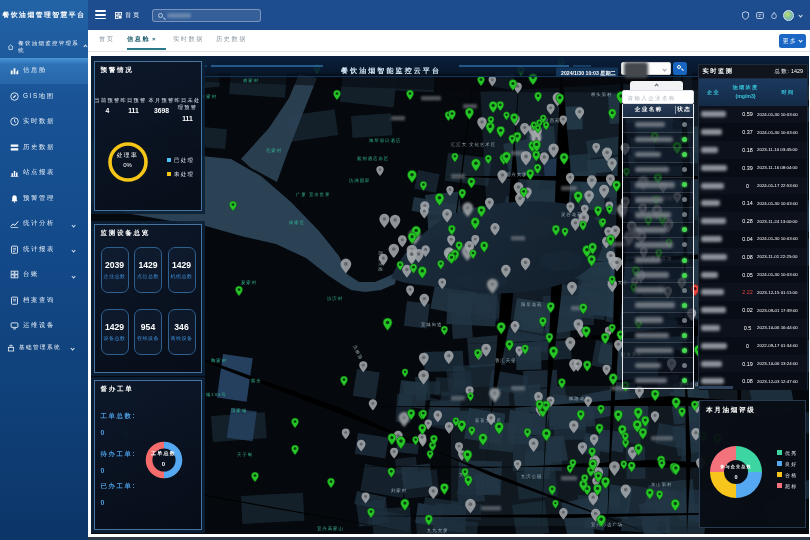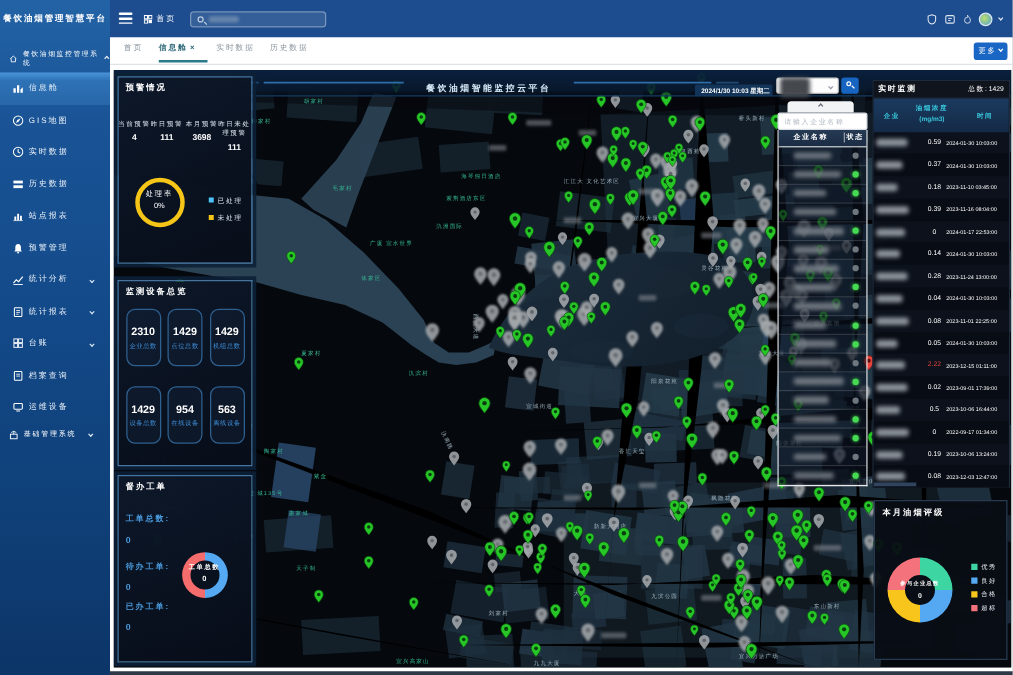--- a/index.html
+++ b/index.html
@@ -2019,41 +2019,41 @@
           <span class="zh">已处理</span>
         </div>
   <div class="leg" style="left:72px;top:109px">
           <i style="background:#f5c518"></i>
           <span class="zh">未处理</span>
         </div>
 </div>
 <div class="panel" id="p2">
   <div class="ptitle zh">监测设备总览</div>
   <div class="box" style="left:6px;top:22px">
-          <b>2310</b>
+          <b>2039</b>
           <span class="zh">企业总数</span>
         </div>
   <div class="box" style="left:39.5px;top:22px">
           <b>1429</b>
           <span class="zh">点位总数</span>
         </div>
   <div class="box" style="left:73px;top:22px">
           <b>1429</b>
           <span class="zh">机组总数</span>
         </div>
   <div class="box" style="left:6px;top:84px">
           <b>1429</b>
           <span class="zh">设备总数</span>
         </div>
   <div class="box" style="left:39.5px;top:84px">
           <b>954</b>
           <span class="zh">在线设备</span>
         </div>
   <div class="box" style="left:73px;top:84px">
-          <b>563</b>
+          <b>346</b>
           <span class="zh">离线设备</span>
         </div>
 </div>
 <div class="panel" id="p3">
   <div class="ptitle zh">督办工单</div>
   <div class="witem zh" style="top:32px">工单总数:</div>
         <div class="wnum" style="top:48px">0</div>
   <div class="witem zh" style="top:70px">待办工单:</div>
         <div class="wnum" style="top:86px">0</div>
   <div class="witem zh" style="top:102px">已办工单:</div>

